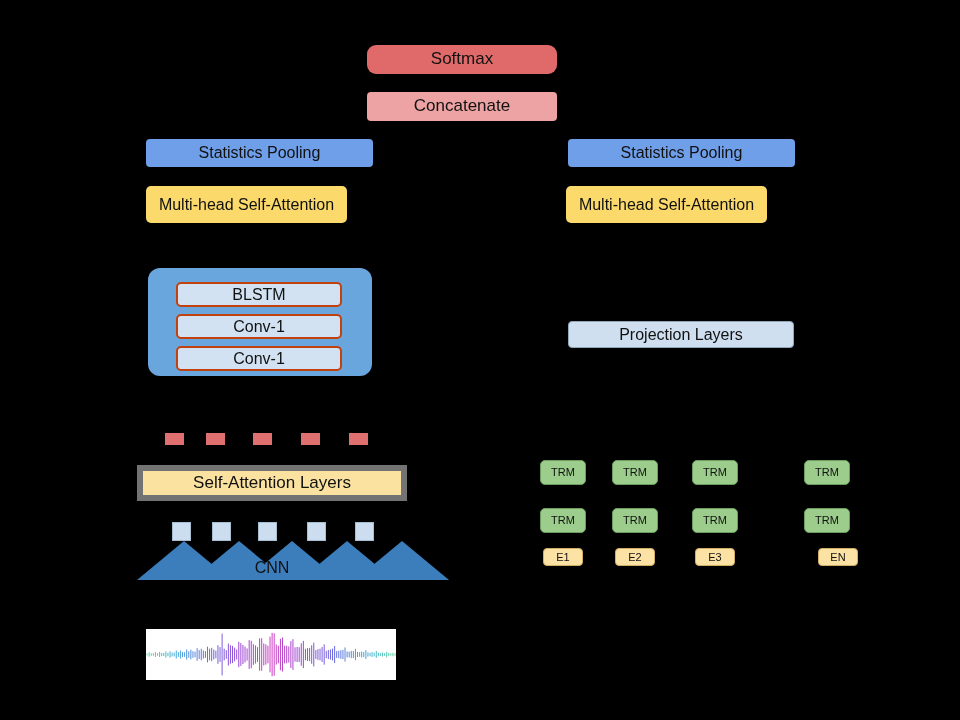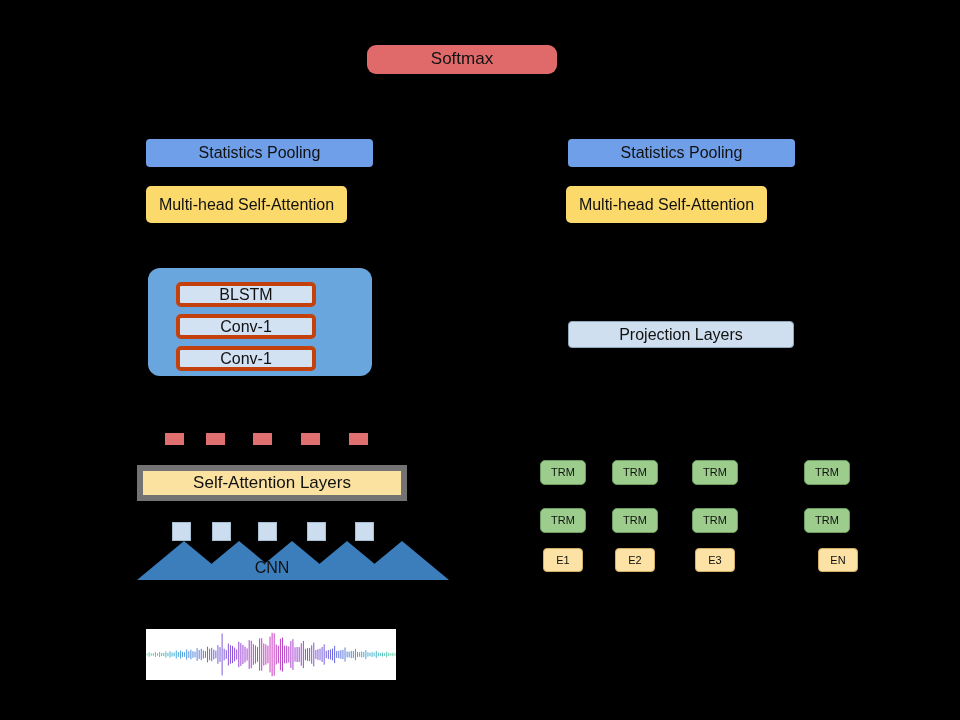--- a/index.html
+++ b/index.html
@@ -59,23 +59,23 @@
   #mhsa-right { left: 566px; }
   
   #blstm-group {
     position: absolute;
     left: 148px; top: 268px; width: 224px; height: 108px;
     background: #6aa6de;
     border-radius: 12px;
   }
   .inner-layer {
     position: absolute;
-    left: 28px; width: 140px; height: 25px;
+    left: 28px; width: 166px; height: 25px;
     background: #d2e2f2;
-    border: 4px solid #c2410c;
+    border: 2px solid #c2410c;
     border-radius: 5px;
     display: flex;
     align-items: center;
     justify-content: center;
     box-sizing: border-box;
     font-size: 16px;
     color: #111111;
   }
   #blstm-layer { top: 14px; }
   #conv1-layer-a { top: 46px; }
@@ -141,33 +141,34 @@
   .trm-box {
     width: 46px; height: 25px;
     background: #9ccd8c;
     border: 1px solid #6d9c60;
     border-radius: 5px;
     font-size: 11px;
   }
   .trm-row-top { top: 460px; }
   .trm-row-bottom { top: 508px; }
   .e-box {
-    top: 548px; width: 40px; height: 24px;
+    top: 548px; width: 40px; height: 18px;
     background: #fde2a6;
     border: 1px solid #d0ae63;
     border-radius: 4px;
     font-size: 11px;
   }
 </style>
 </head>
 <body>
 
 <div id="stage">
 
   <div class="box" id="softmax-box">Softmax</div>
+  <div class="box" id="concatenate-box">Concatenate</div>
 
   <div class="box stats-pooling" id="stats-pooling-left">Statistics Pooling</div>
   <div class="box mhsa" id="mhsa-left">Multi-head Self-Attention</div>
 
   <div id="blstm-group">
     <div class="inner-layer" id="blstm-layer">BLSTM</div>
     <div class="inner-layer" id="conv1-layer-a">Conv-1</div>
     <div class="inner-layer" id="conv1-layer-b">Conv-1</div>
   </div>
 

